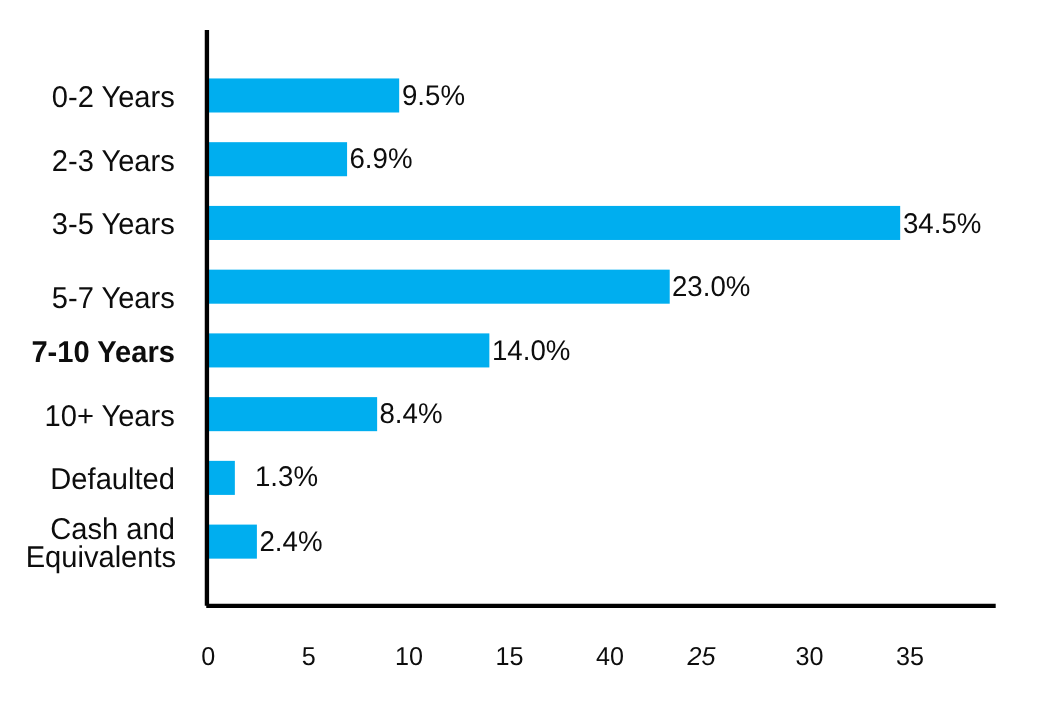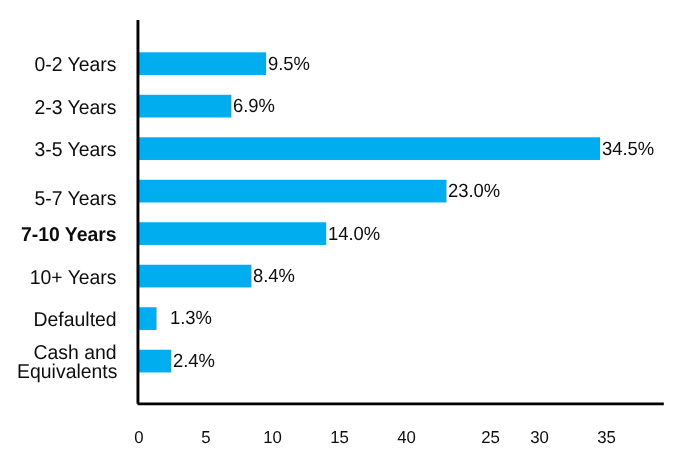--- a/index.html
+++ b/index.html
@@ -95,18 +95,18 @@
       </div>
 
   </div>
 
   <div id="xticks">
     <div class="tick-label" style="left: 99.2px;"><span>0</span></div>
     <div class="tick-label" style="left: 166px;"><span>5</span></div>
     <div class="tick-label" style="left: 232.8px;"><span>10</span></div>
     <div class="tick-label" style="left: 299.6px;"><span>15</span></div>
     <div class="tick-label" style="left: 366.4px;"><span>40</span></div>
-    <div class="tick-label" style="left: 451px;"><span>25</span></div>
+    <div class="tick-label" style="left: 428px; font-style: italic;"><span>25</span></div>
     <div class="tick-label" style="left: 500px;"><span>30</span></div>
     <div class="tick-label" style="left: 566.8px;"><span>35</span></div>
   </div>
 
 </div>
 
 </body></html>

